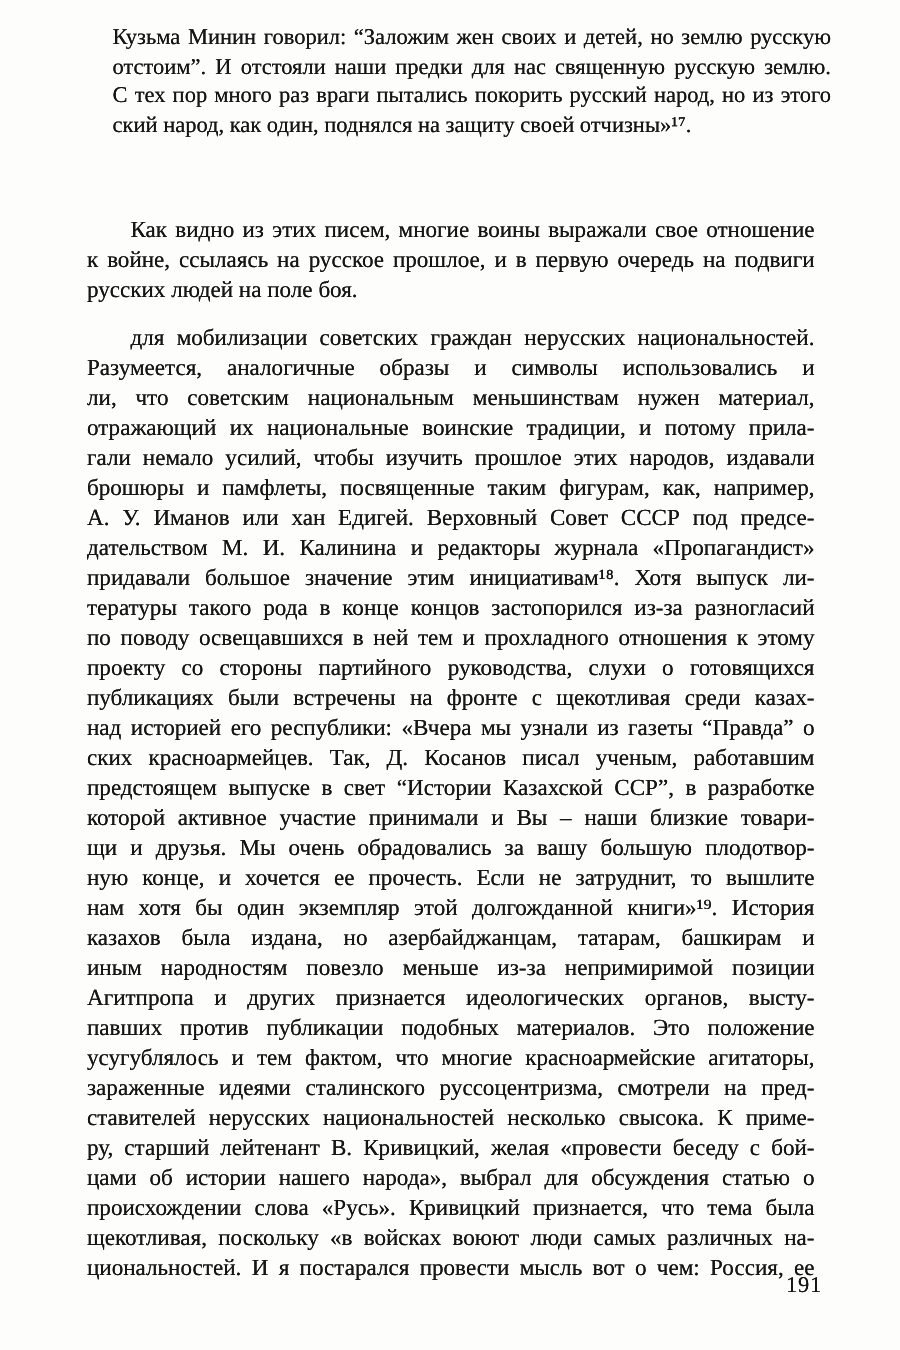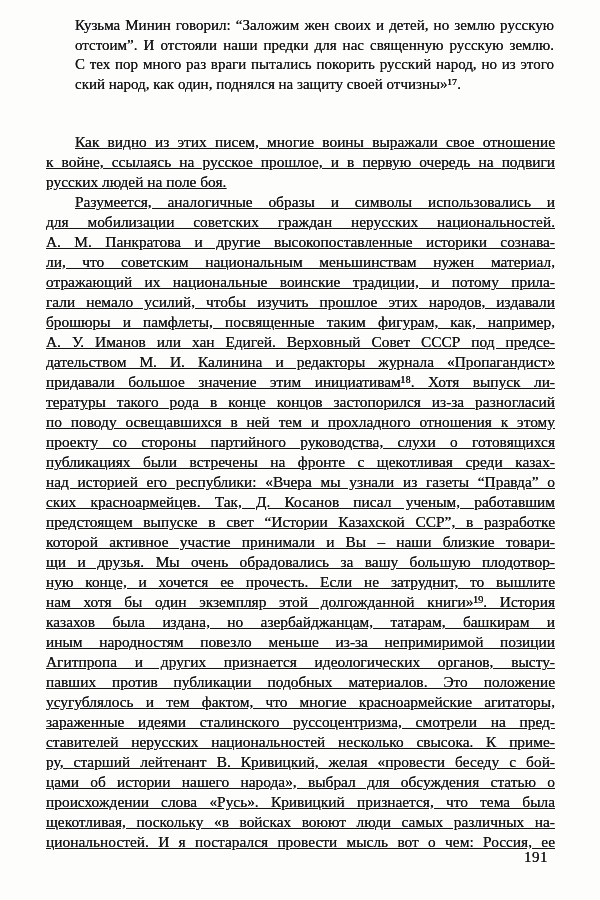--- a/index.html
+++ b/index.html
@@ -28,21 +28,21 @@
   }
   
   .body-text {
     position: absolute;
     top: 132px;
     left: 46px;
     width: 509px;
     font-size: 15.4px;
     line-height: 20px;
   }
-  .para { margin: 0; text-decoration: underline; }
+  .para { margin: 12px; }
   
   .line {
     text-align: justify;
     text-align-last: justify;
     white-space: normal;
   }
   
   .line-end { text-align-last: left; }
   
   .continues .line-end { text-align-last: justify; }
@@ -69,23 +69,22 @@
       <div class="line line-end">ский народ, как один, поднялся на защиту своей отчизны»¹⁷.</div>
     </div>
 
   <div class="body-text">
     <div class="para">
         <div class="line">Как видно из этих писем, многие воины выражали свое отношение</div>
         <div class="line">к войне, ссылаясь на русское прошлое, и в первую очередь на подвиги</div>
         <div class="line line-end">русских людей на поле боя.</div>
       </div>
     <div class="para continues">
+        <div class="line">для мобилизации советских граждан нерусских национальностей.</div>
         <div class="line">Разумеется, аналогичные образы и символы использовались и</div>
-        <div class="line">для мобилизации советских граждан нерусских национальностей.</div>
-        <div class="line">А. М. Панкратова и другие высокопоставленные историки сознава-</div>
         <div class="line">ли, что советским национальным меньшинствам нужен материал,</div>
         <div class="line">отражающий их национальные воинские традиции, и потому прила-</div>
         <div class="line">гали немало усилий, чтобы изучить прошлое этих народов, издавали</div>
         <div class="line">брошюры и памфлеты, посвященные таким фигурам, как, например,</div>
         <div class="line">А. У. Иманов или хан Едигей. Верховный Совет СССР под предсе-</div>
         <div class="line">дательством М. И. Калинина и редакторы журнала «Пропагандист»</div>
         <div class="line">придавали большое значение этим инициативам¹⁸. Хотя выпуск ли-</div>
         <div class="line">тературы такого рода в конце концов застопорился из-за разногласий</div>
         <div class="line">по поводу освещавшихся в ней тем и прохладного отношения к этому</div>
         <div class="line">проекту со стороны партийного руководства, слухи о готовящихся</div>

